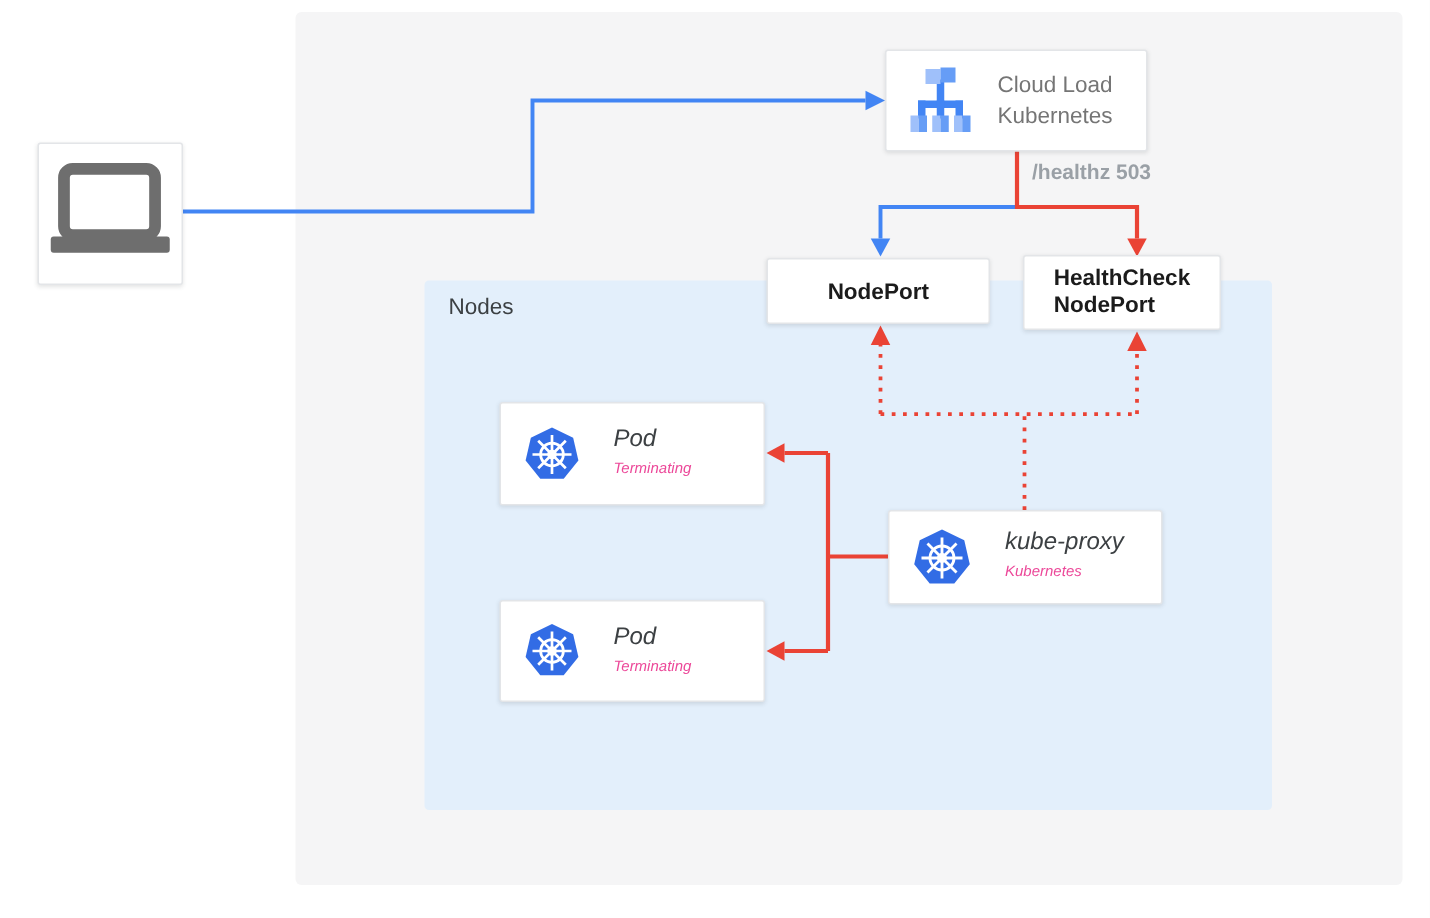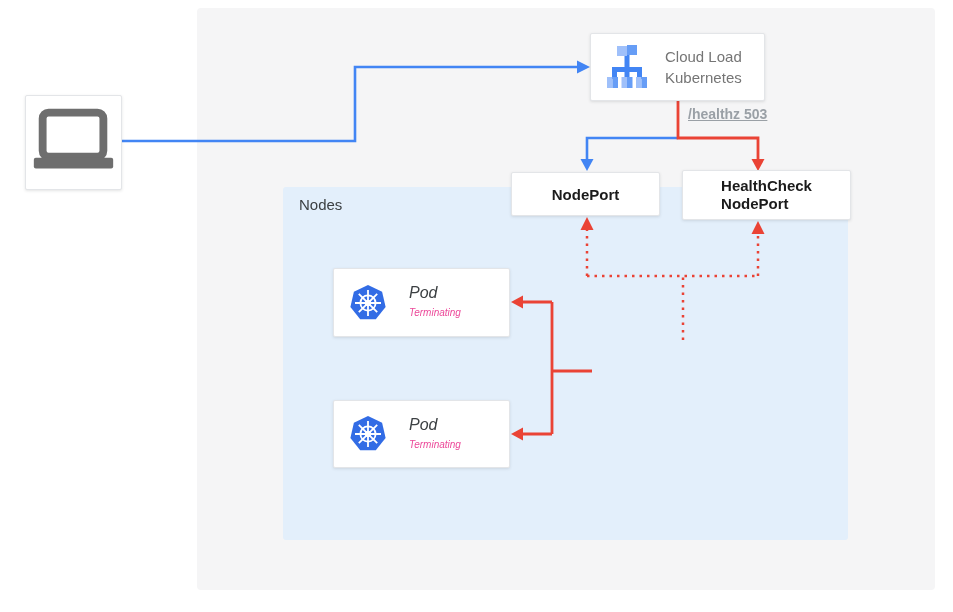--- a/index.html
+++ b/index.html
@@ -18,32 +18,32 @@
           box-shadow:0 1px 3px rgba(60,64,67,0.14); border-radius:2px; z-index:3;
           display:flex; align-items:center; }
 
   .laptop-box { left:25px; top:95px; width:97px; height:95px; justify-content:center; }
 
   .clb-box { left:590px; top:33px; width:175px; height:68px; padding-left:12px; }
   .clb-text { margin-left:14px; font-size:15px; line-height:21px; color:#757575; }
 
   .port-box { justify-content:center; font-weight:bold; color:#1b1b1b; }
   .nodeport-box { left:511px; top:172px; width:149px; height:44px; font-size:15px; }
-  .hc-box { left:682px; top:170px; width:169px; height:50px; font-size:15px; line-height:18px; }
+  .hc-box { left:682px; top:170px; width:132px; height:50px; font-size:15px; line-height:18px; }
 
   .k8s-box { padding-left:15px; }
   .pod1-box { left:333px; top:268px; width:177px; height:69px; }
   .pod2-box { left:333px; top:400px; width:177px; height:68px; }
   .kp-box   { left:592px; top:340px; width:183px; height:63px; }
   .k8s-text { margin-left:22px;font-style:italic; }
   .k8s-title { font-size:16px; color:#3c4043; line-height:21px; }
   .k8s-sub   { font-size:10px; color:#ec4899; line-height:20px; }
 
   .healthz { position:absolute; left:688px; top:106px; font-size:14px; font-weight:bold;
-             color:#9aa0a6; z-index:3;text-decoration:underline; }
+             color:#9aa0a6; z-index:3; }
 </style>
 </head>
 <body>
 
 <div class="stage">
 
   <div class="outer-panel"></div>
 
   <div class="nodes-panel">
     <div class="nodes-label">Nodes</div>
@@ -143,14 +143,28 @@
         <path d="M19 6 V32 M6 19 H32 M9.8 9.8 L28.2 28.2 M28.2 9.8 L9.8 28.2"></path>
       </g>
       <circle cx="19" cy="19" r="3.2" fill="#ffffff"></circle>
     </svg>
     <div class="k8s-text">
       <div class="k8s-title">Pod</div>
       <div class="k8s-sub">Terminating</div>
     </div>
   </div>
 
+  <div class="dbox k8s-box kp-box">
+    <svg width="40" height="40" viewBox="0 0 38 38">
+      <polygon points="19,1 33.1,7.8 36.6,23 26.8,35.2 11.2,35.2 1.4,23 4.9,7.8" fill="#326ce5"></polygon>
+      <g stroke="#ffffff" stroke-width="1.8" fill="none">
+        <circle cx="19" cy="19" r="7.6"></circle>
+        <path d="M19 6 V32 M6 19 H32 M9.8 9.8 L28.2 28.2 M28.2 9.8 L9.8 28.2"></path>
+      </g>
+      <circle cx="19" cy="19" r="3.2" fill="#ffffff"></circle>
+    </svg>
+    <div class="k8s-text">
+      <div class="k8s-title">kube-proxy</div>
+      <div class="k8s-sub">Kubernetes</div>
+    </div>
+  </div>
 
 </div>
 
 </body></html>

